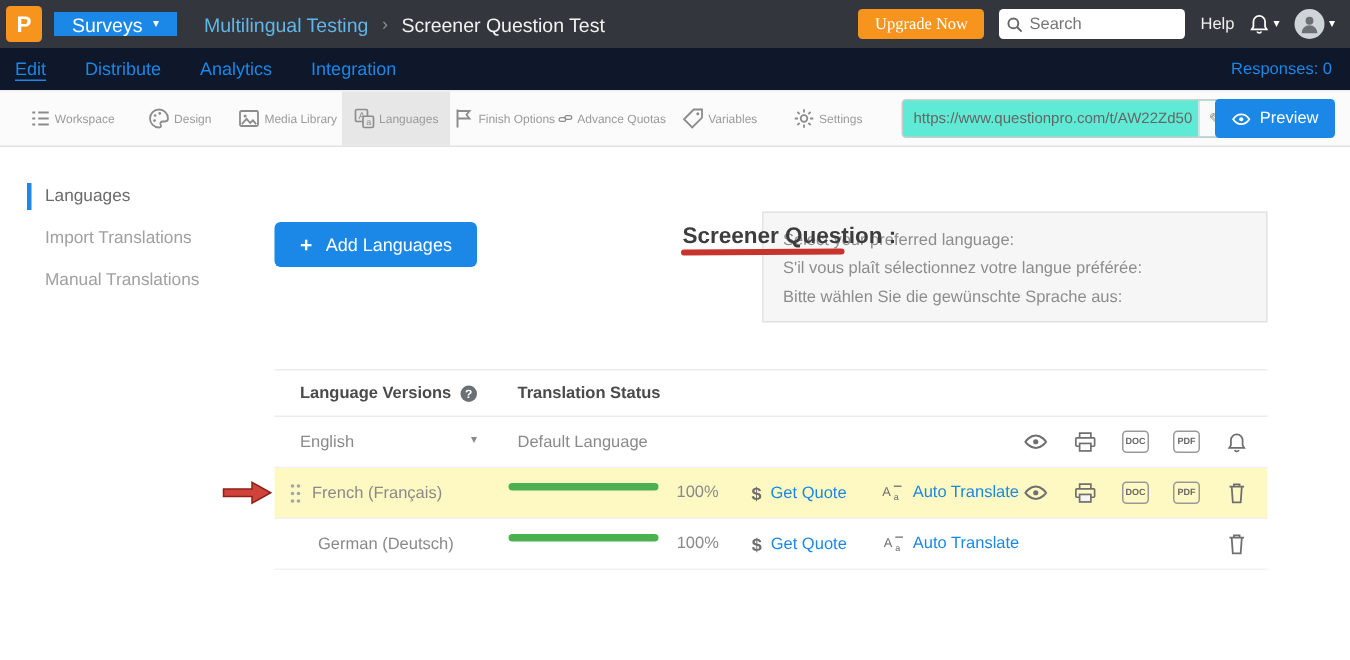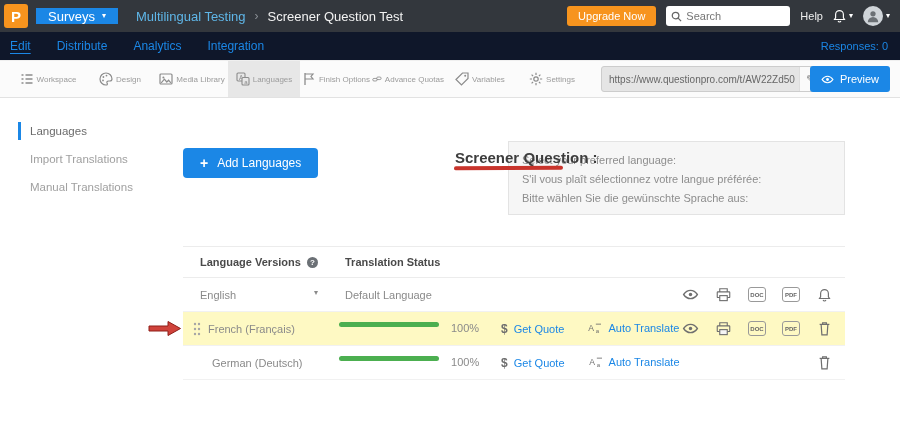--- a/index.html
+++ b/index.html
@@ -9,39 +9,39 @@
   
   .topbar { position:absolute; top:0; left:0; width:900px; height:32px; background:#33373d; display:flex; align-items:center; }
   .logo { width:24px; height:24px; margin-left:4px; background:#f7941e; border-radius:3px; color:#fff; font-weight:bold; font-size:15px; display:flex; align-items:center; justify-content:center; }
   .product-menu { height:16px; margin-left:8px; padding:0 12px; background:#1b87e6; color:#fff; font-size:13px; display:flex; align-items:center; gap:7px; cursor:pointer; }
   .caret { font-size:8px; line-height:1; }
   .breadcrumb { display:flex; align-items:center; margin-left:18px; font-size:13px; }
   .bc-survey { color:#5fb6e8; cursor:pointer; }
   .bc-sep { color:#8b9096; margin:0 9px; font-size:12px; }
   .bc-page { color:#f2f2f2; }
   .topbar-right { margin-left:auto; display:flex; align-items:center; gap:10px; padding-right:10px; }
-  .upgrade { background:#f7941e; border:none; color:#fff; font-size:11px; padding:4px 11px; border-radius:3px; font-family:Liberation Sans, sans-serif; cursor:pointer; white-space:nowrap; }
+  .upgrade { background:#f7941e; border:none; color:#fff; font-size:11px; padding:4px 11px; border-radius:3px; font-family:Liberation Serif, serif; cursor:pointer; white-space:nowrap; }
   .searchbox { width:124px; height:20px; background:#fff; border-radius:3px; display:flex; align-items:center; padding:0 5px; gap:4px; }
   .searchbox input { border:none; outline:none; flex:1; font-size:11px; font-family:inherit; color:#333; min-width:0; background:transparent; }
   .help { color:#eee; font-size:11px; cursor:pointer; }
   .bellwrap, .avatarwrap { display:flex; align-items:center; gap:3px; color:#fff; cursor:pointer; }
   .avatar { width:20px; height:20px; border-radius:50%; background:#cfd4d9; display:flex; align-items:center; justify-content:center; overflow:hidden; }
 
   
   .subnav { position:absolute; top:32px; left:0; width:100%; height:28px; background:#0f172a; display:flex; align-items:center; padding-left:10px; }
   .subnav .tab { font-size:12px; color:#1b87e6; margin-right:26px; cursor:pointer; }
   .subnav .tab.active { text-decoration:underline; text-underline-offset:3px; }
   .responses { position:absolute; right:12px; top:32px; height:28px; display:flex; align-items:center; font-size:11px; color:#1b87e6; }
 
   
   .toolbar { position:absolute; top:60px; left:0; width:100%; height:38px; background:#fbfbfb; border-top:1px solid #efefef; border-bottom:1px solid #e2e2e2; display:flex; padding-left:12px; }
   .tool { width:72px; height:100%; display:flex; flex-direction:row; align-items:center; justify-content:center; gap:3px; cursor:pointer; color:#8c8c8c; }
   .tool.active { background:#e7e7e7; }
   .tool .tlabel { font-size:8px; color:#9b9b9b; white-space:nowrap; }
-  .urlbox { position:absolute; left:601px; top:66px; width:221px; height:26px; border:1px solid #ccc; border-radius:3px; background:#e5e5e5; display:flex; align-items:center; overflow:hidden; }
+  .urlbox { position:absolute; left:601px; top:66px; width:221px; height:26px; border:1px solid #ccc; border-radius:3px; background:#5eead4; display:flex; align-items:center; overflow:hidden; }
   .url-text { flex:1; font-size:10px; color:#666; padding:0 7px; white-space:nowrap; overflow:hidden; }
   .url-edit { width:22px; height:100%; border-left:1px solid #ddd; display:flex; align-items:center; justify-content:center; color:#888; font-size:11px; cursor:pointer; background:#fafafa; }
   .preview-btn { position:absolute; right:10px; top:66px; height:26px; background:#1b87e6; border:none; border-radius:3px; color:#fff; font-size:11px; display:flex; align-items:center; gap:6px; padding:0 11px; font-family:inherit; cursor:pointer; }
 
   
   .content { position:absolute; top:99px; left:0; right:0; bottom:0; background:#fff; }
   .sidebar { position:absolute; left:0; top:18px; width:176px; }
   .side-item { position:relative; padding:8px 8px 8px 30px; font-size:11.5px; color:#a0a0a0; cursor:pointer; }
   .side-item.active { color:#6b6b6b; }
   .side-item.active::before { content:""; position:absolute; left:18px; top:5px; bottom:5px; width:3px; background:#1b87e6; }

